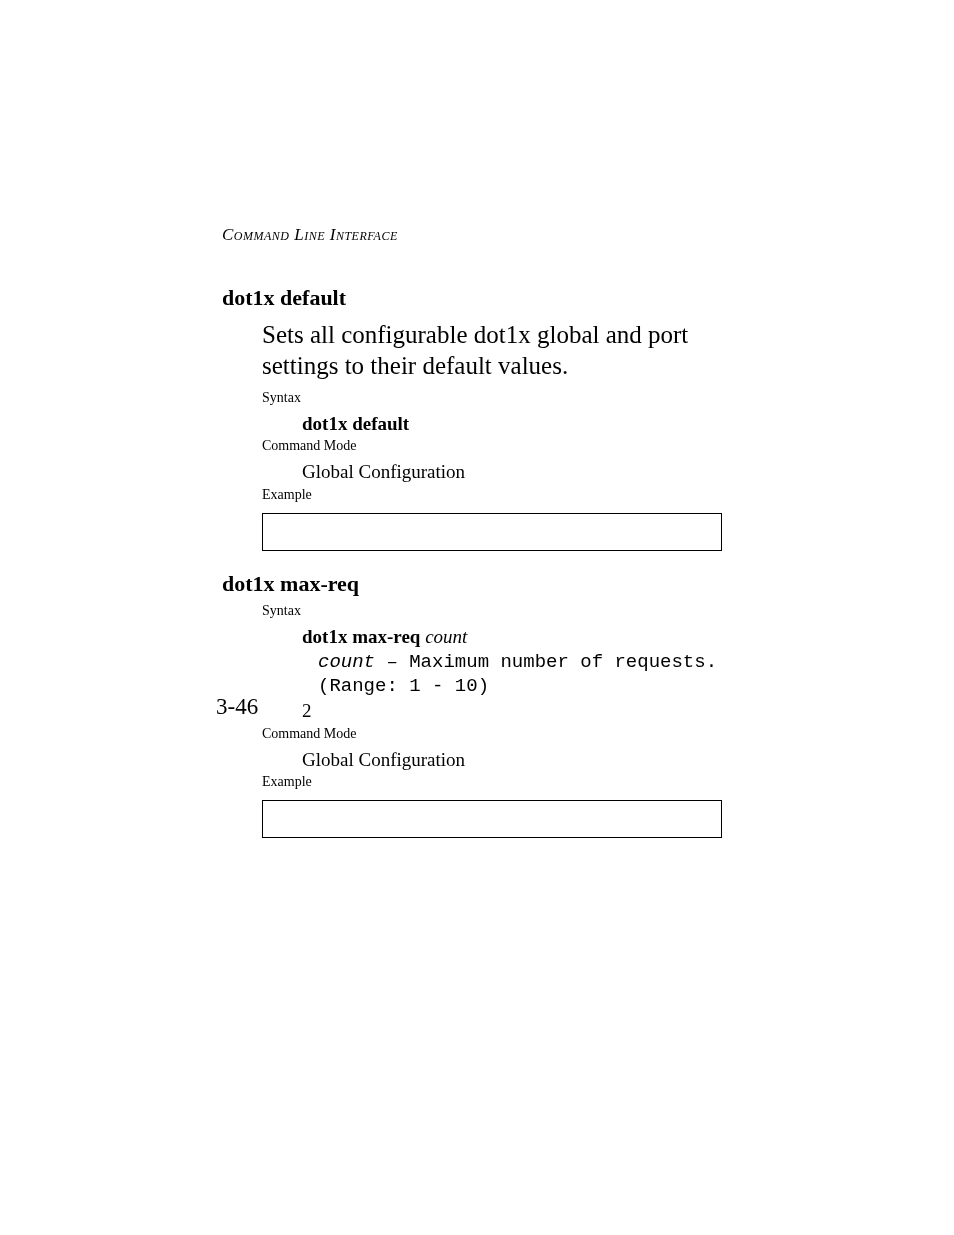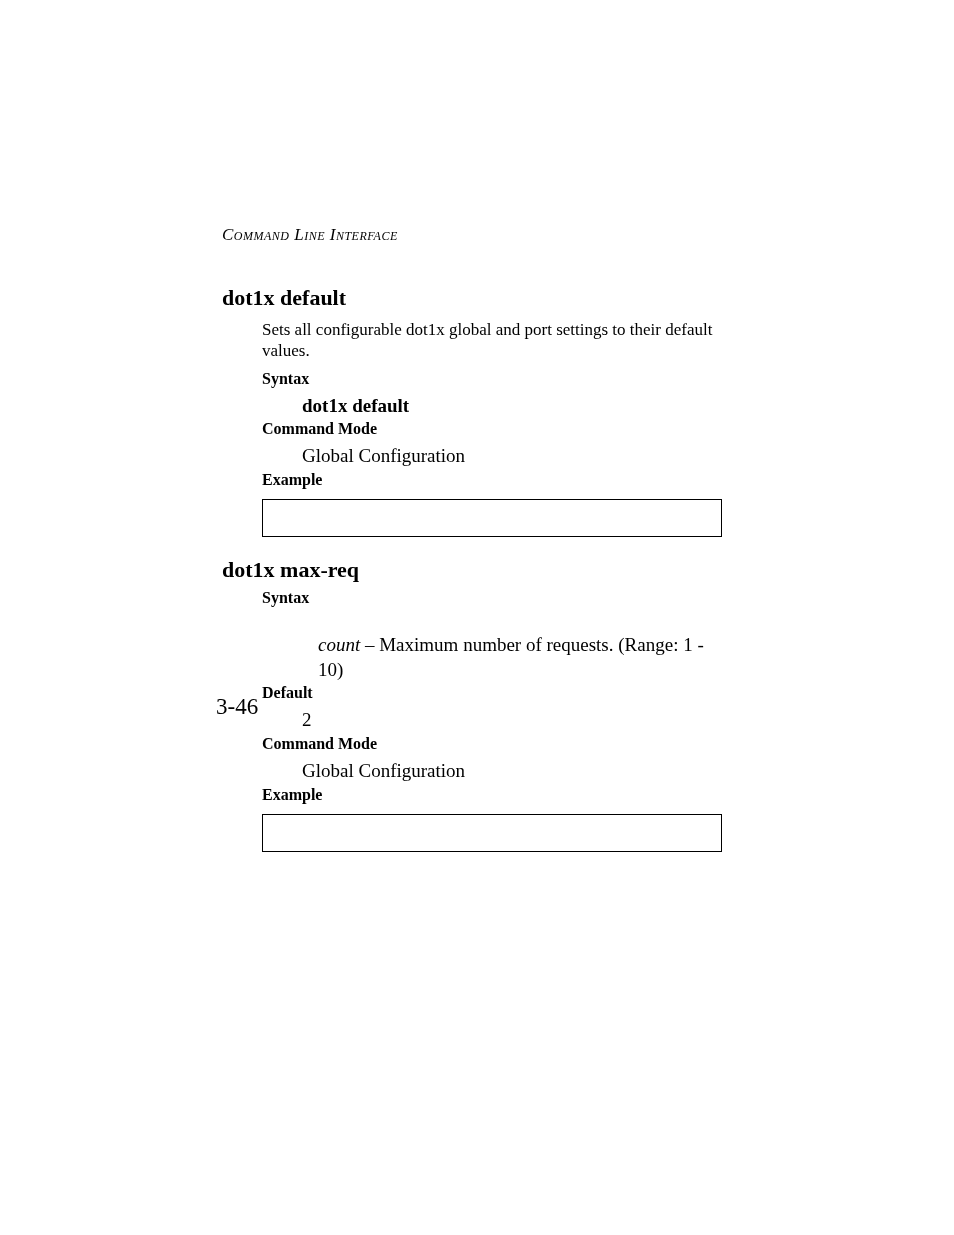--- a/index.html
+++ b/index.html
@@ -24,27 +24,27 @@
     font-size: 17px;
     letter-spacing: 0.5px;
     margin-bottom: 40px;
   }
   .section-title {
     font-weight: bold;
     font-size: 22px;
     margin: 12px 0 6px 0;
   }
   .body-text {
-    font-size: 17px;
+    font-size: 25px;
     line-height: 1.25;
     margin: 8px 0 8px 40px;
   }
   .label {
-    font-weight: bold;
-    font-size: 16px;
+    font-weight: normal;
+    font-size: 14px;
     margin: 2px 0 6px 40px;
   }
   .indent1 {
     margin-left: 80px;
     font-size: 19px;
     line-height: 1.3;
   }
   .indent2 {
     margin-left: 96px;
     font-size: 19px;
@@ -80,25 +80,27 @@
 
   <div class="label">Command Mode</div>
   <div class="indent1">Global Configuration</div>
 
   <div class="label">Example</div>
   <div class="example-box"></div>
 
   <div class="section-title">dot1x max-req</div>
 
   <div class="label">Syntax</div>
-  <div class="indent2" style="margin-top:26px;">
+  <div class="indent1">
+    <span class="bold">dot1x max-req</span><span class="ital"> count</span>
+  </div>
+  <div class="indent2" style="margin-top:0;font-family:Liberation Mono, monospace;">
     <span class="ital">count</span><span> – Maximum number of requests. (Range: 1 - 10)</span>
   </div>
 
-  <div class="label">Default</div>
   <div class="indent1">2</div>
 
   <div class="label">Command Mode</div>
   <div class="indent1">Global Configuration</div>
 
   <div class="label">Example</div>
   <div class="example-box"></div>
 
   <div class="page-number">3-46</div>
 </div>

